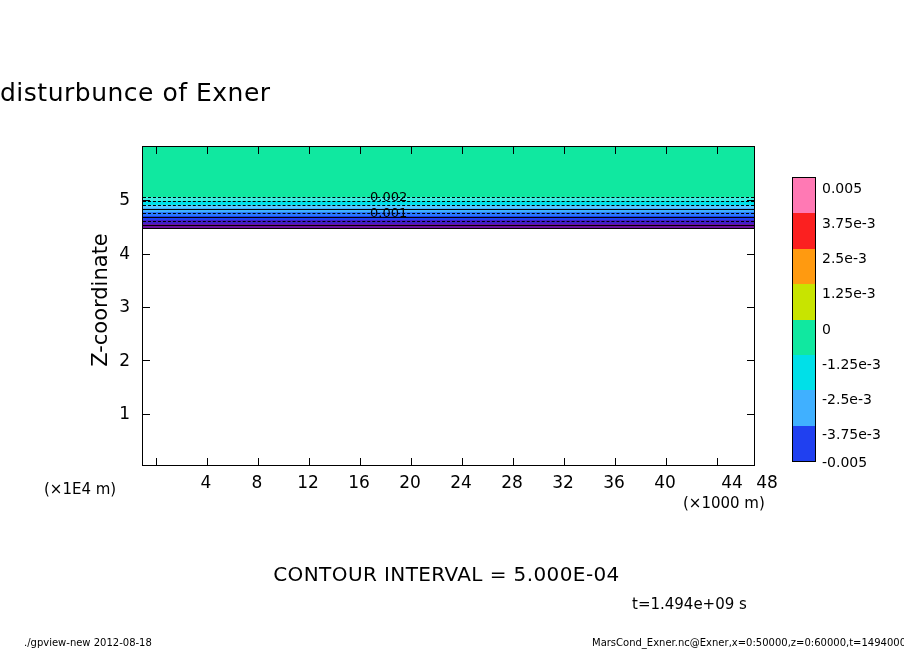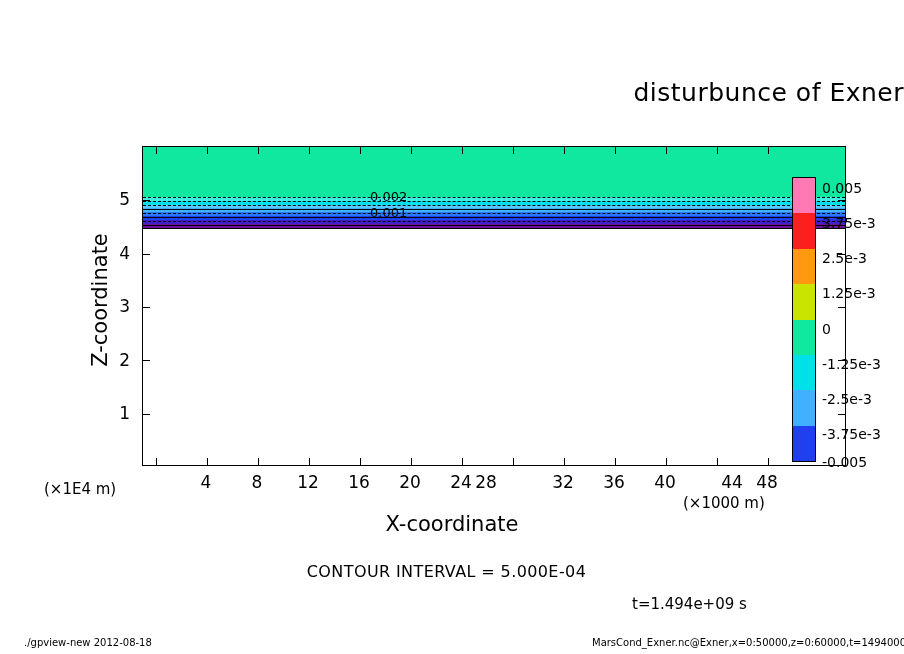--- a/index.html
+++ b/index.html
@@ -17,30 +17,30 @@
   }
   .txt {
     position: absolute;
     color: #000000;
     white-space: nowrap;
   }
   #title {
     left: 0;
     top: 78px;
     width: 904px;
-    text-align: right;
+    text-align: left;
     font-size: 25px;
     letter-spacing: 0.5px;
   }
   
   #plot-frame {
     position: absolute;
     left: 142px;
     top: 146px;
-    width: 704px;
+    width: 613px;
     height: 320px;
     border: 1px solid #000000;
     box-sizing: border-box;
     background: #ffffff;
     overflow: hidden;
   }
   .band {
     position: absolute;
     left: 0;
     width: 100%;
@@ -133,21 +133,21 @@
   #unit-right {
     left: 683px;
     top: 494px;
     font-size: 15px;
   }
   #contour-interval {
     left: 0;
     top: 562px;
     width: 893px;
     text-align: center;
-    font-size: 16px;
+    font-size: 20px;
     letter-spacing: 0.4px;
   }
   #time-label {
     left: 632px;
     top: 595px;
     font-size: 15px;
   }
   #footer-left {
     left: 24px;
     top: 637px;
@@ -254,34 +254,33 @@
     <div class="tick-y-right" style="top:106.7px;"></div>
     <div class="tick-y-right" style="top:53.3px;"></div>
   </div>
 
   <div class="xlabel" style="left:206px;top:472px;">4</div>
   <div class="xlabel" style="left:257px;top:472px;">8</div>
   <div class="xlabel" style="left:308px;top:472px;">12</div>
   <div class="xlabel" style="left:359px;top:472px;">16</div>
   <div class="xlabel" style="left:410px;top:472px;">20</div>
   <div class="xlabel" style="left:461px;top:472px;">24</div>
-  <div class="xlabel" style="left:486px;top:472px;">28</div>
+  <div class="xlabel" style="left:512px;top:472px;">28</div>
   <div class="xlabel" style="left:563px;top:472px;">32</div>
   <div class="xlabel" style="left:614px;top:472px;">36</div>
   <div class="xlabel" style="left:665px;top:472px;">40</div>
   <div class="xlabel" style="left:732px;top:472px;">44</div>
   <div class="xlabel" style="left:767px;top:472px;">48</div>
 
   <div class="ylabel" style="left:102px;top:413px;width:28px;">1</div>
   <div class="ylabel" style="left:102px;top:360px;width:28px;">2</div>
   <div class="ylabel" style="left:102px;top:306px;width:28px;">3</div>
   <div class="ylabel" style="left:102px;top:253px;width:28px;">4</div>
   <div class="ylabel" style="left:102px;top:199px;width:28px;">5</div>
 
-  <div class="txt" id="axis-x-title">X-coordinate</div>
   <div class="txt" id="axis-y-title">Z-coordinate</div>
 
   <div class="txt" id="unit-left">(×1E4 m)</div>
   <div class="txt" id="unit-right">(×1000 m)</div>
 
   <div class="txt" id="contour-interval">CONTOUR INTERVAL = 5.000E-04</div>
   <div class="txt" id="time-label">t=1.494e+09 s</div>
 
   <div class="txt" id="footer-left">./gpview-new  2012-08-18</div>
   <div class="txt" id="footer-right">MarsCond_Exner.nc@Exner,x=0:50000,z=0:60000,t=1494000</div>

